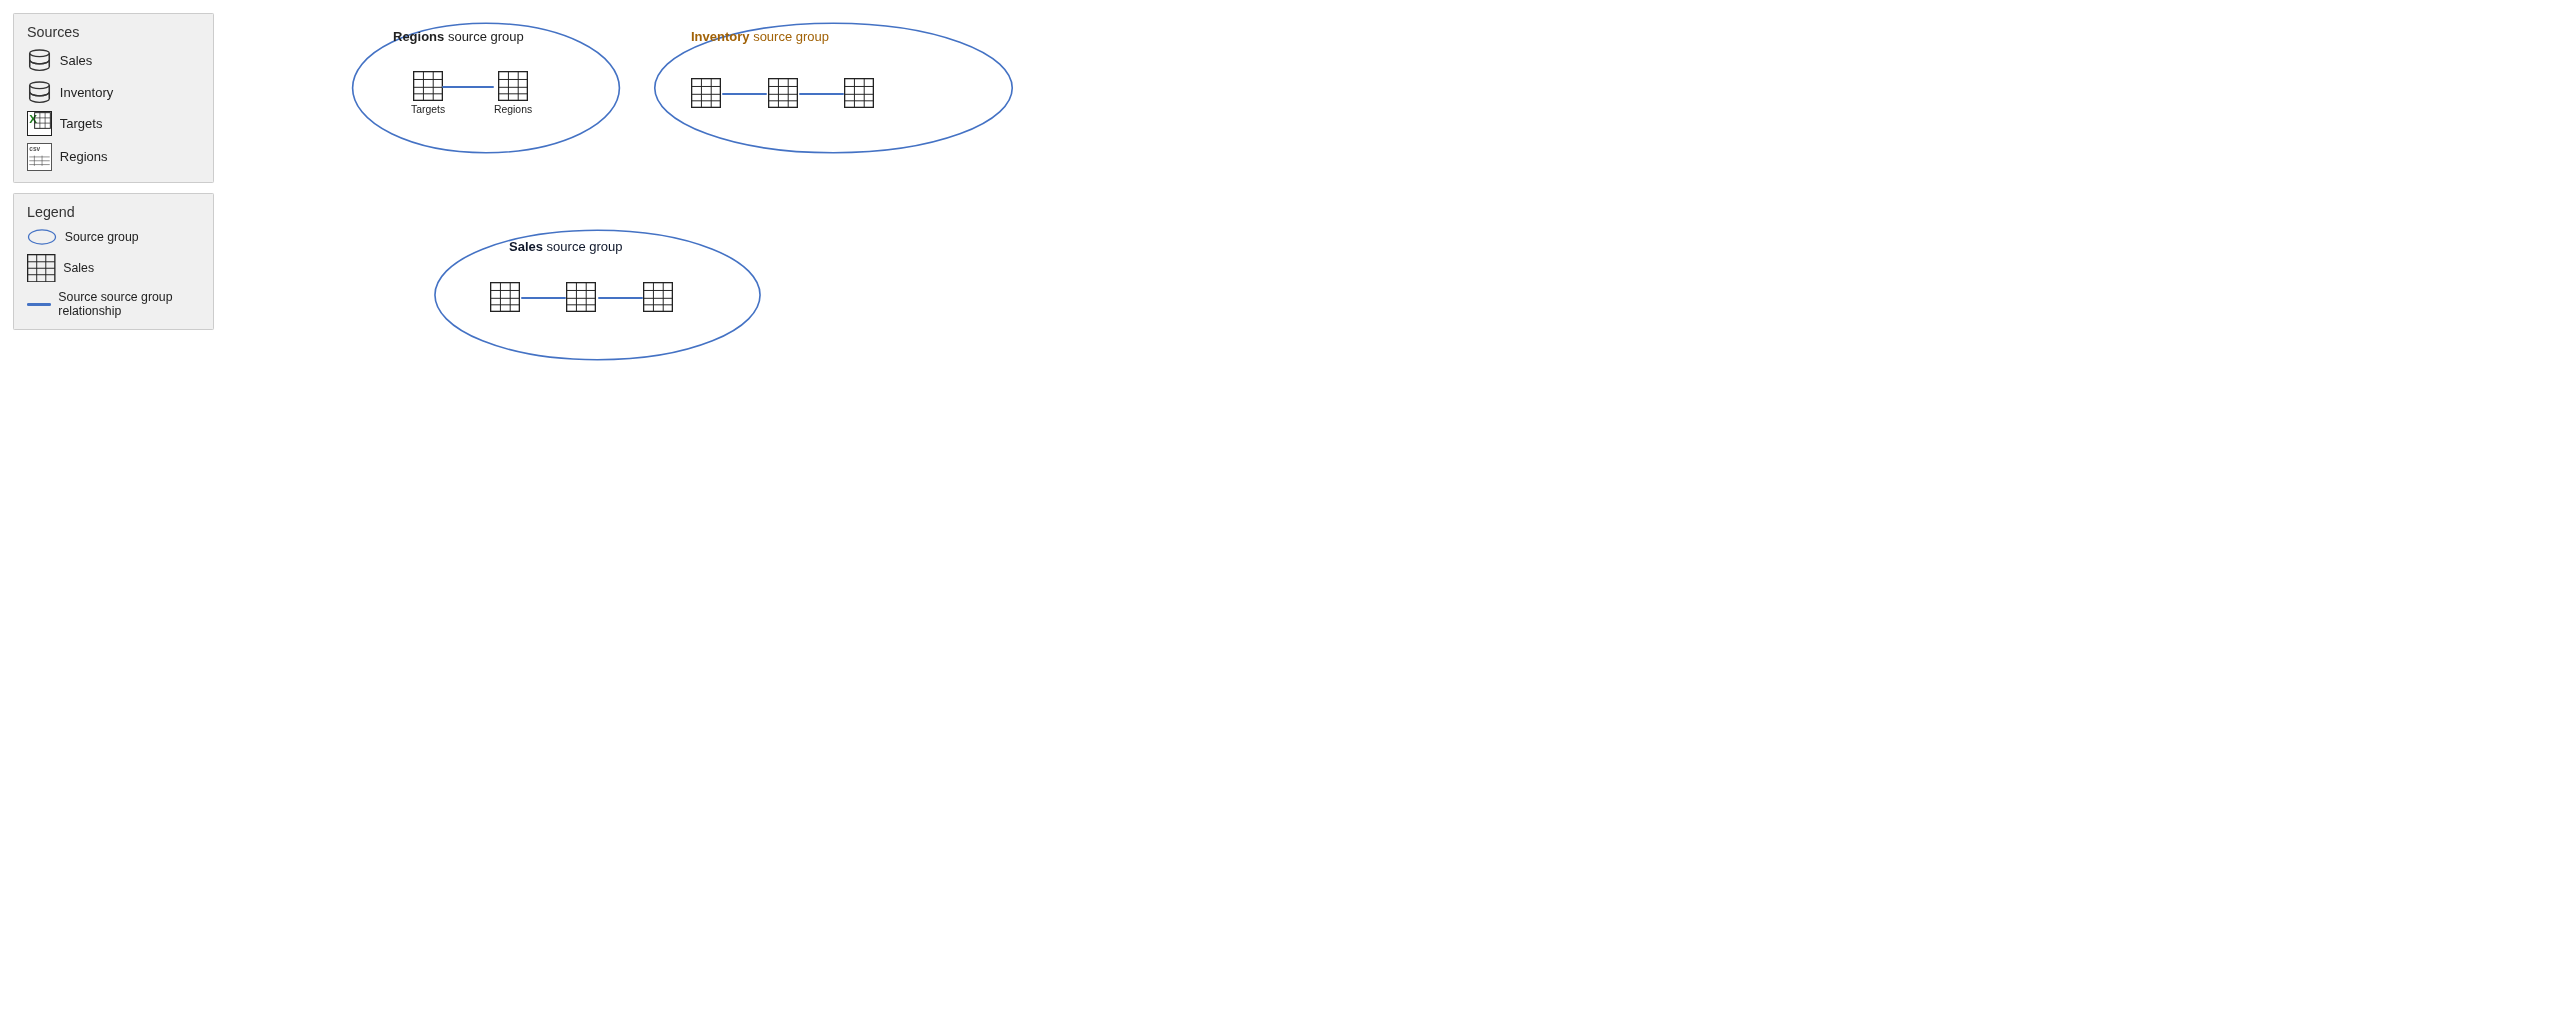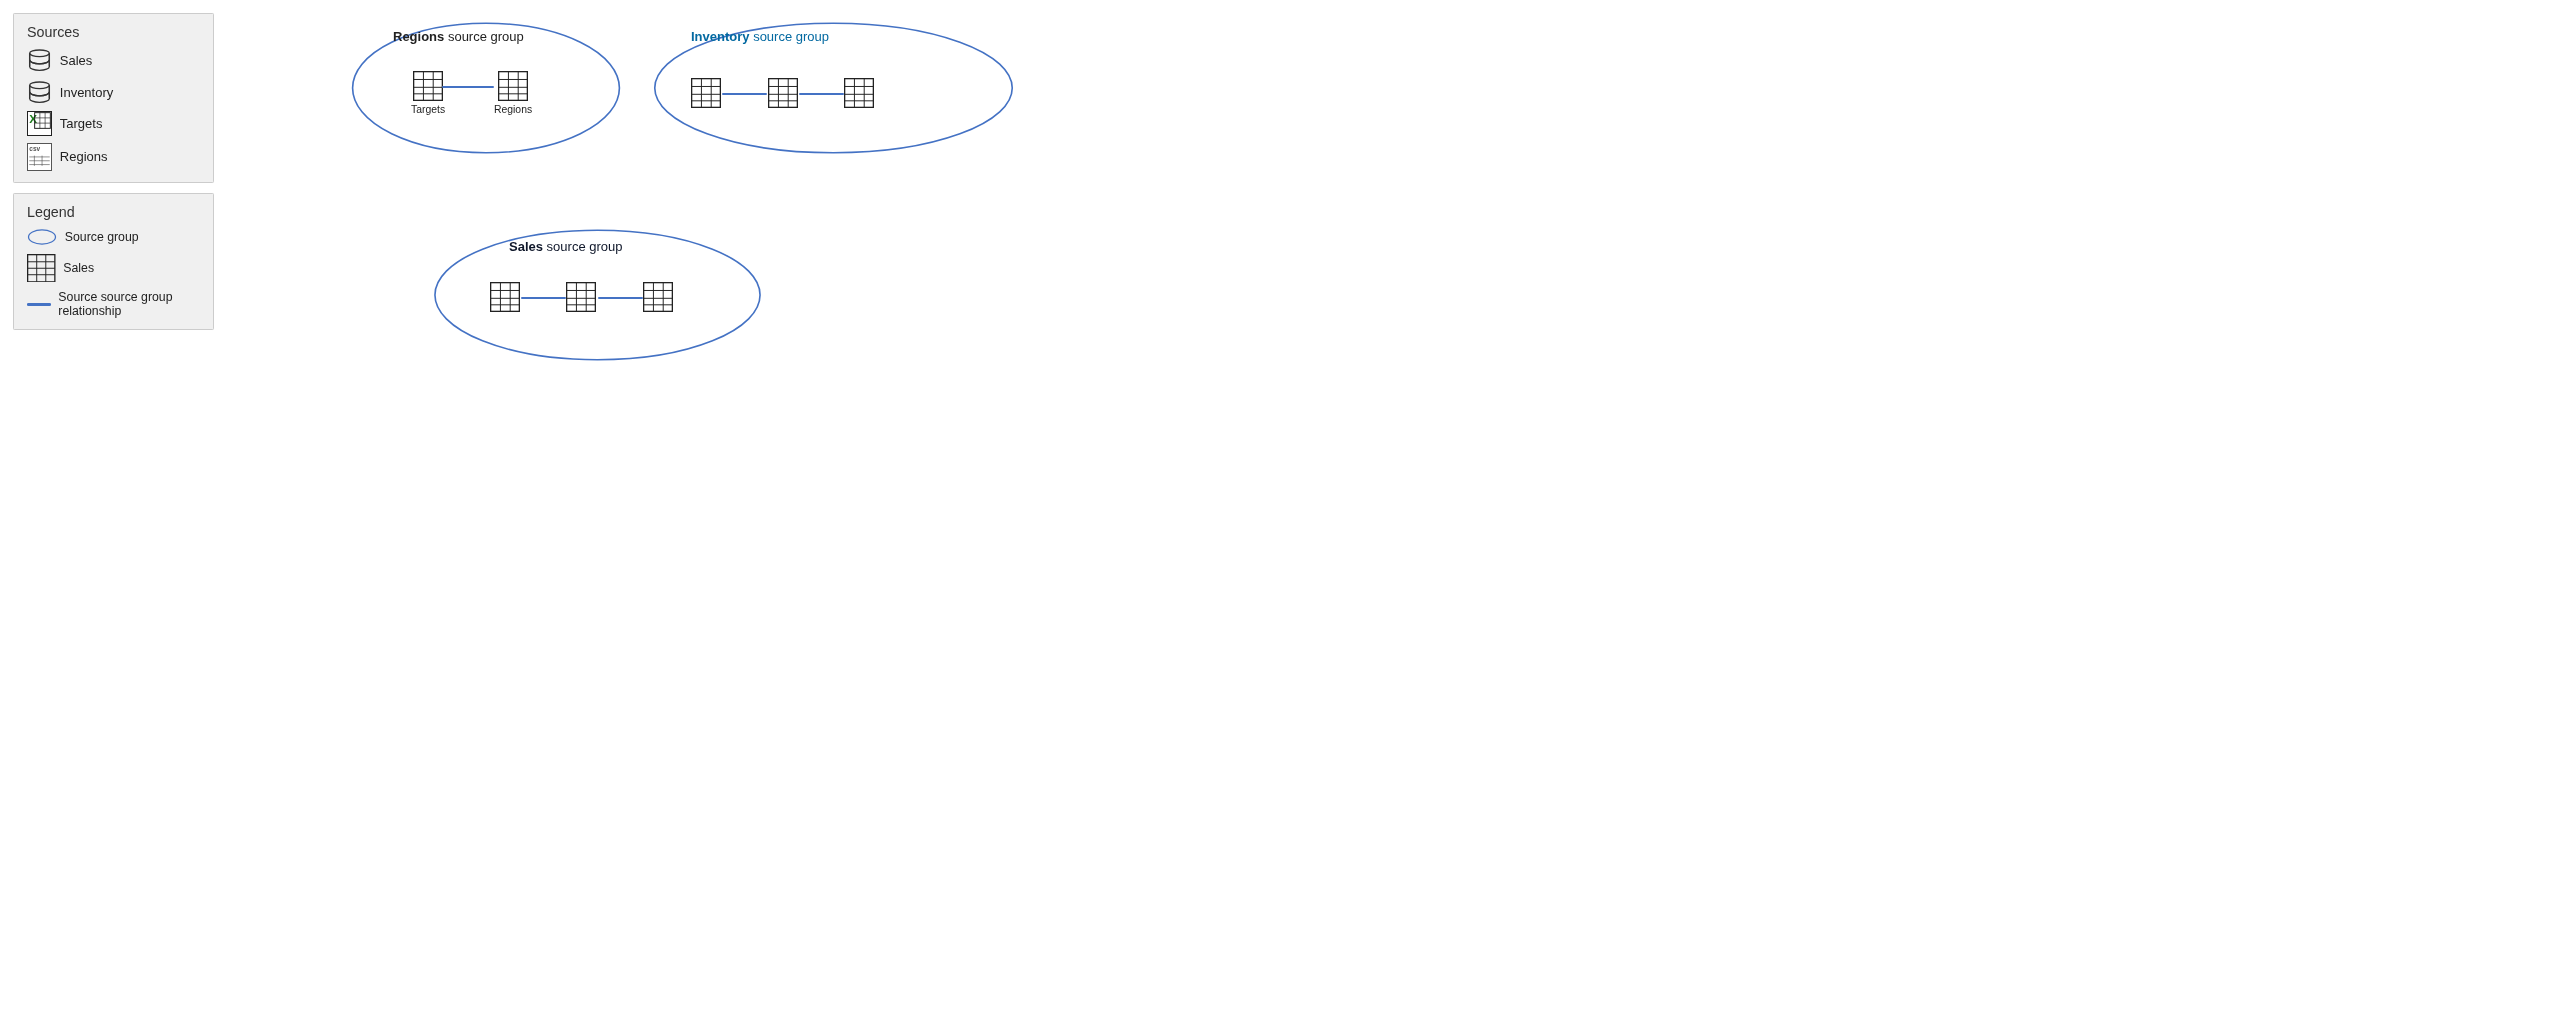--- a/index.html
+++ b/index.html
@@ -256,21 +256,21 @@
       </svg>
       <span class="node-label">Regions</span>
     </div>
 
     <div style="position:absolute; left:415px; top:6.5px; width:363px; height:136px;">
       <svg width="363" height="136" viewBox="0 0 560 210">
         <ellipse cx="280" cy="105" rx="276" ry="100" stroke="#4472c4" stroke-width="2.5" fill="none"></ellipse>
       </svg>
     </div>
 
-    <div style="position:absolute;left:454px;top:16px;font-size:13px;color:#0369a1;">
+    <div style="position:absolute;left:454px;top:16px;font-size:13px;color:#a16207;">
       <strong>Inventory</strong> source group
     </div>
 
     <div class="table-node" style="left:454px;top:65px;">
       <svg width="30" height="30" viewBox="0 0 46 46">
         <rect x="1" y="1" width="44" height="44" fill="none" stroke="#222" stroke-width="2"></rect>
         <line x1="1" y1="13" x2="45" y2="13" stroke="#222" stroke-width="1.5"></line>
         <line x1="1" y1="25" x2="45" y2="25" stroke="#222" stroke-width="1.5"></line>
         <line x1="1" y1="35" x2="45" y2="35" stroke="#222" stroke-width="1.5"></line>
         <line x1="16" y1="1" x2="16" y2="45" stroke="#222" stroke-width="1.5"></line>

